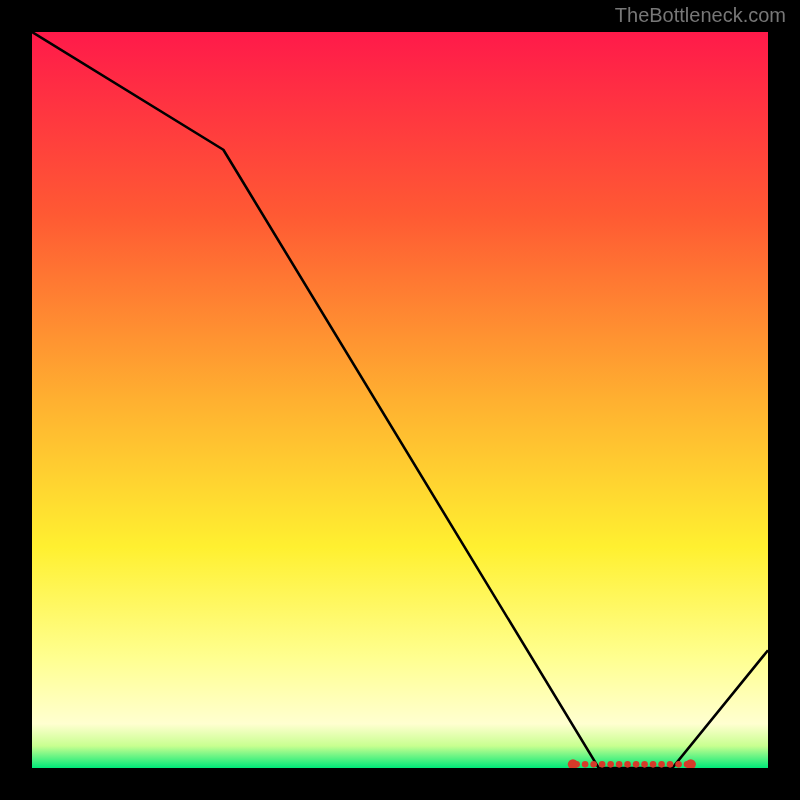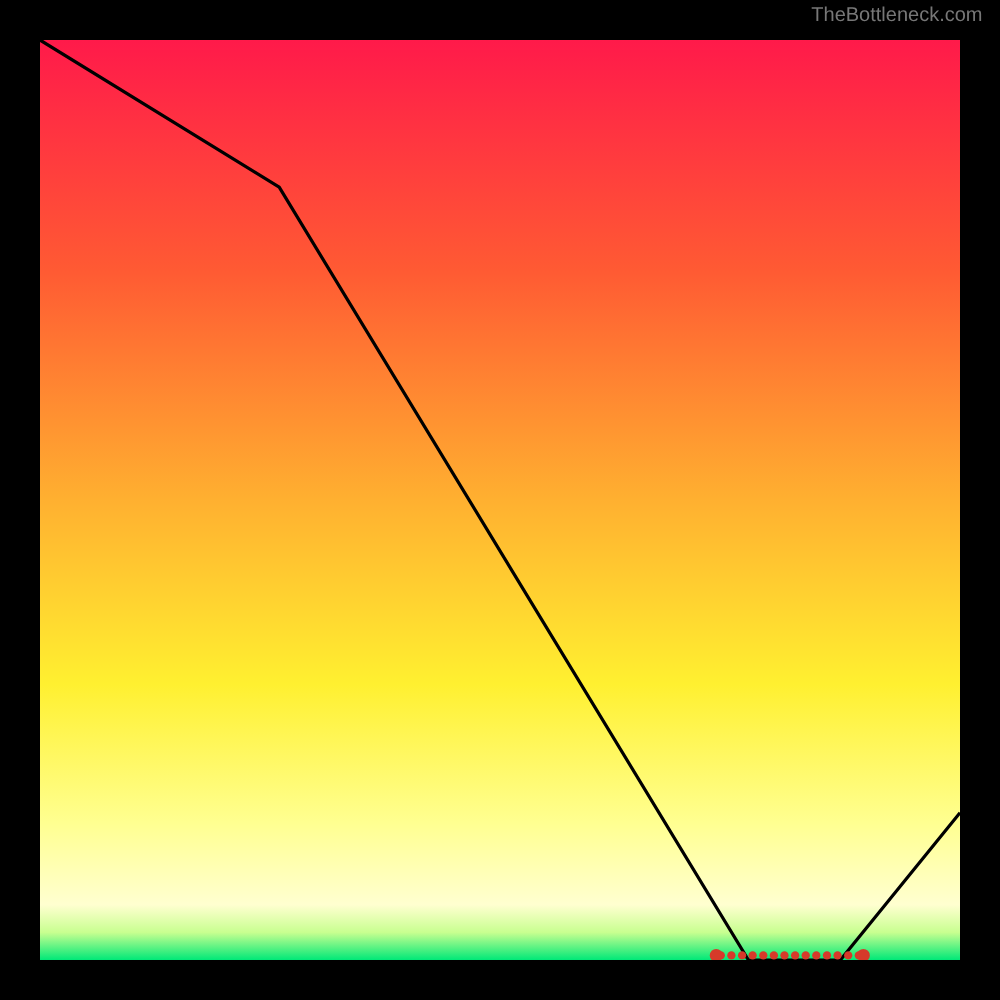--- a/index.html
+++ b/index.html
@@ -9,21 +9,21 @@
     background: #000;
     position: relative;
     font-family: Arial, sans-serif;
     overflow: hidden;
   }
   .attribution {
     position: absolute;
     top: 4px;
     right: 14px;
     color: #777;
-    font-size: 16px;
+    font-size: 20px;
     font-weight: 500;
   }
   .plot-area {
     position: absolute;
     left: 32px;
     top: 32px;
     width: 736px;
     height: 736px;
   }
   .gradient-bg {

